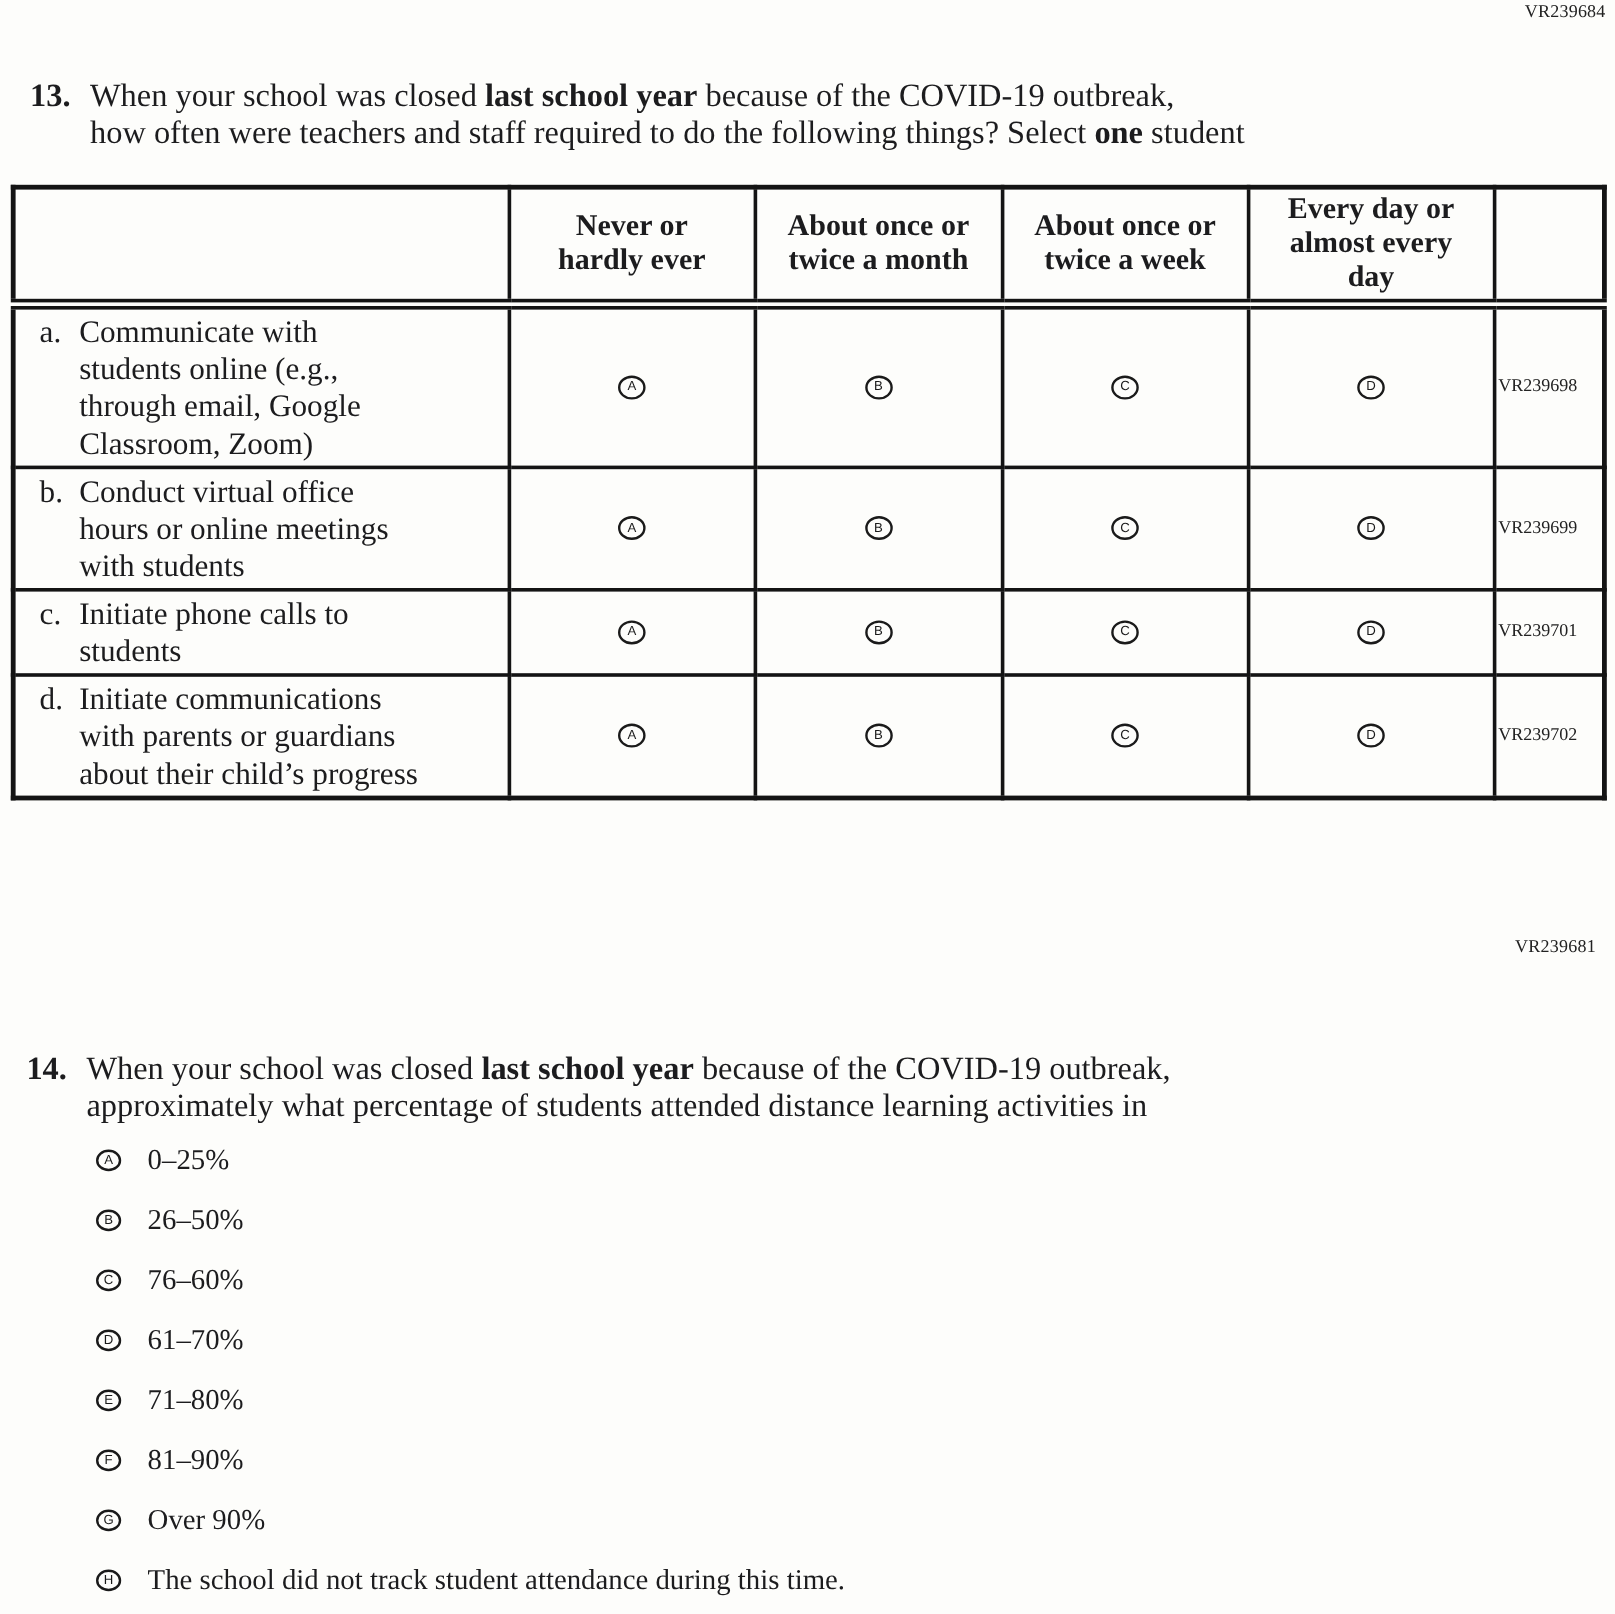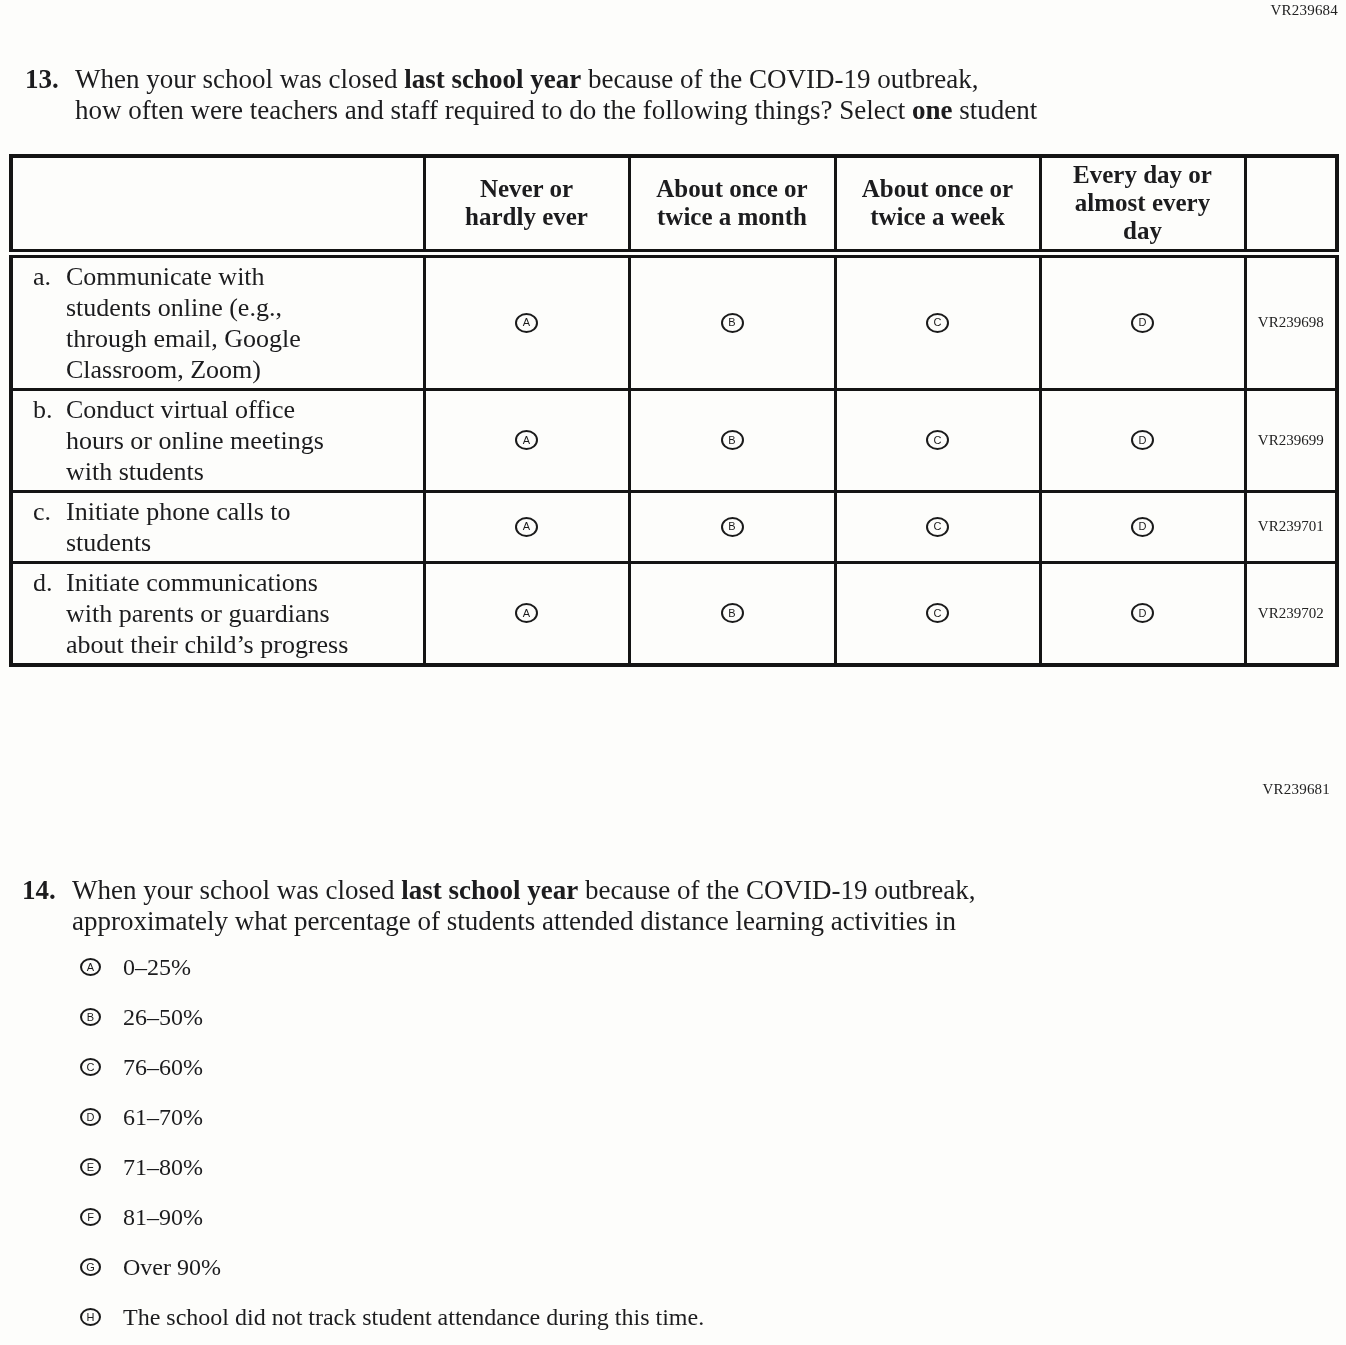--- a/index.html
+++ b/index.html
@@ -70,21 +70,20 @@
     padding: 3px 6px 3px 20px;
     font-size: 26px;
     line-height: 31px;
   }
   .row-head .rh-flex { display: flex; }
   .row-letter { width: 33px; flex: none; }
   .row-text { white-space: pre-line; }
 
   .opt-cell { text-align: center; vertical-align: middle; }
   .code-cell {
-    text-align: center;
     vertical-align: middle;
     font-size: 15px;
     color: #222;
     padding: 0 2px;
   }
 
   
   .bubble {
     display: inline-flex;
     align-items: center;

